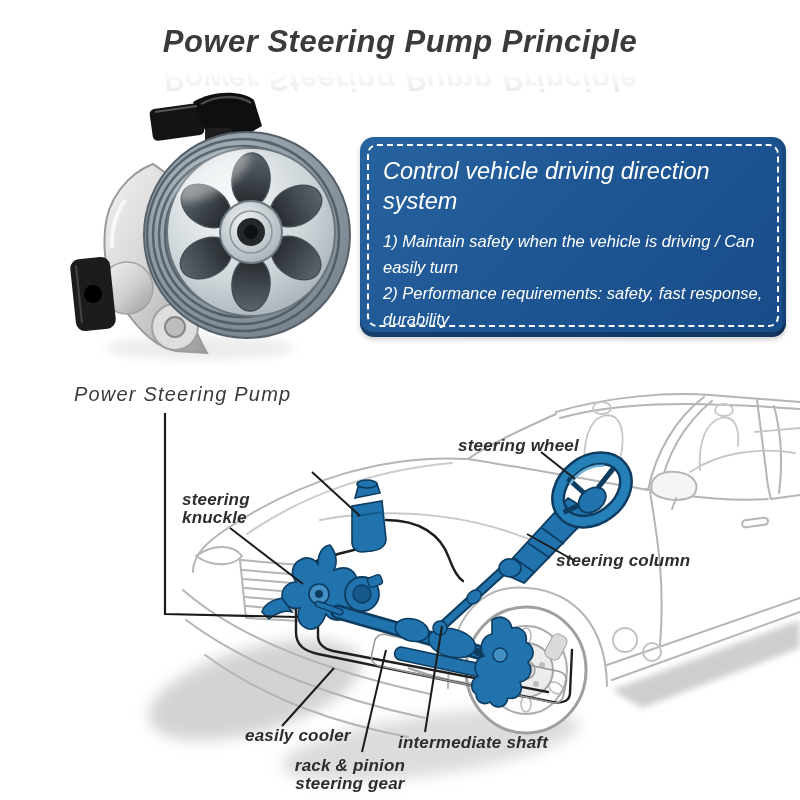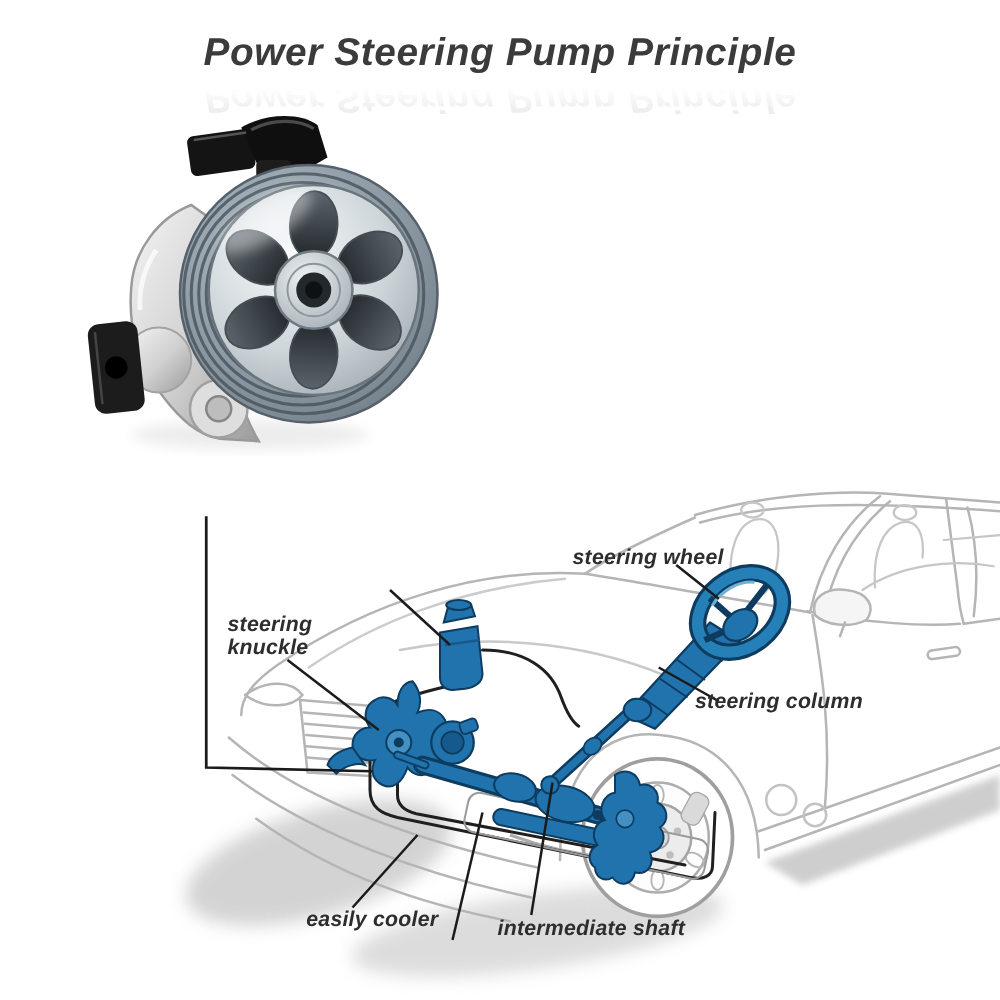--- a/index.html
+++ b/index.html
@@ -120,20 +120,27 @@
         <ellipse cx="151" cy="126" rx="19" ry="27" fill="url(#holeGrad)" stroke="#454e55" stroke-width="1.5" transform="rotate(304 151 126)"></ellipse>
       </g>
       <circle cx="196" cy="152" r="31" fill="url(#hubGrad)" stroke="#707a82" stroke-width="2"></circle>
       <circle cx="196" cy="152" r="14" fill="#23282c"></circle>
       <circle cx="196" cy="152" r="7" fill="#0e1114"></circle>
       <circle cx="196" cy="152" r="21" fill="none" stroke="#8b959c" stroke-width="1.5"></circle>
       <ellipse cx="158" cy="96" rx="42" ry="16" fill="#ffffff" opacity=".4" transform="rotate(-32 158 96)" filter="url(#pblur)"></ellipse>
     </g>
   </svg>
 
+  <div class="info-box">
+    <div class="info-inner">
+      <h2 class="info-heading">Control vehicle driving direction system</h2>
+      <p class="info-point">1) Maintain safety when the vehicle is driving / Can easily turn</p>
+      <p class="info-point">2) Performance requirements: safety, fast response, durability</p>
+    </div>
+  </div>
 
   <svg class="car-art" width="800" height="800" viewBox="0 0 800 800">
     <defs>
       <filter id="soft" x="-60%" y="-60%" width="220%" height="220%">
           <feGaussianBlur stdDeviation="7"></feGaussianBlur>
         </filter>
       <filter id="soft2" x="-60%" y="-60%" width="220%" height="220%">
           <feGaussianBlur stdDeviation="3"></feGaussianBlur>
         </filter>
     </defs>
@@ -305,29 +312,34 @@
       <path d="M312,472 L360,516"></path>
       <path d="M230,528 L303,584"></path>
       <path d="M541,452 L575,479"></path>
       <path d="M575,561 L527,534"></path>
       <path d="M282,726 L334,668"></path>
       <path d="M362,752 L386,650"></path>
       <path d="M425,732 L442,626"></path>
     </g>
   </svg>
 
+  <div class="caption">Power Steering Pump</div>
 
 
   <div class="lbl" style="left:182px;top:491px;">
     <div>steering</div>
     <div>knuckle</div>
   </div>
 
   <div class="lbl" style="left:458px;top:437px;">steering wheel</div>
 
   <div class="lbl" style="left:556px;top:552px;">steering column</div>
 
   <div class="lbl" style="left:245px;top:727px;">easily cooler</div>
 
+  <div class="lbl center" style="left:285px;top:757px;width:130px;">
+    <div>rack &amp; pinion</div>
+    <div>steering gear</div>
+  </div>
 
   <div class="lbl" style="left:398px;top:734px;">intermediate shaft</div>
 
 </div>
 
 </body></html>

